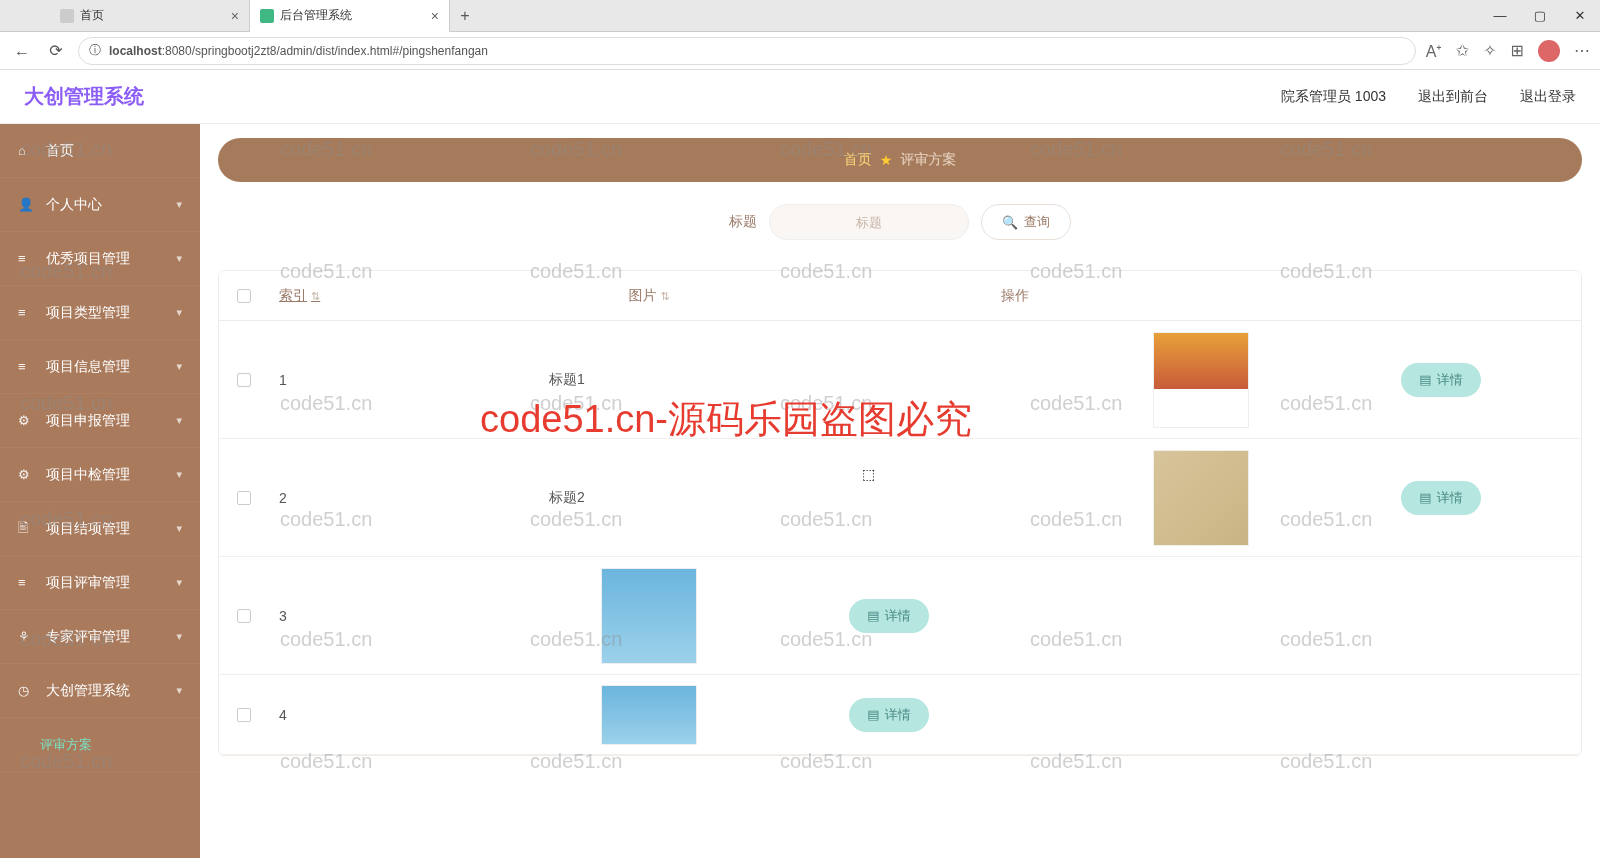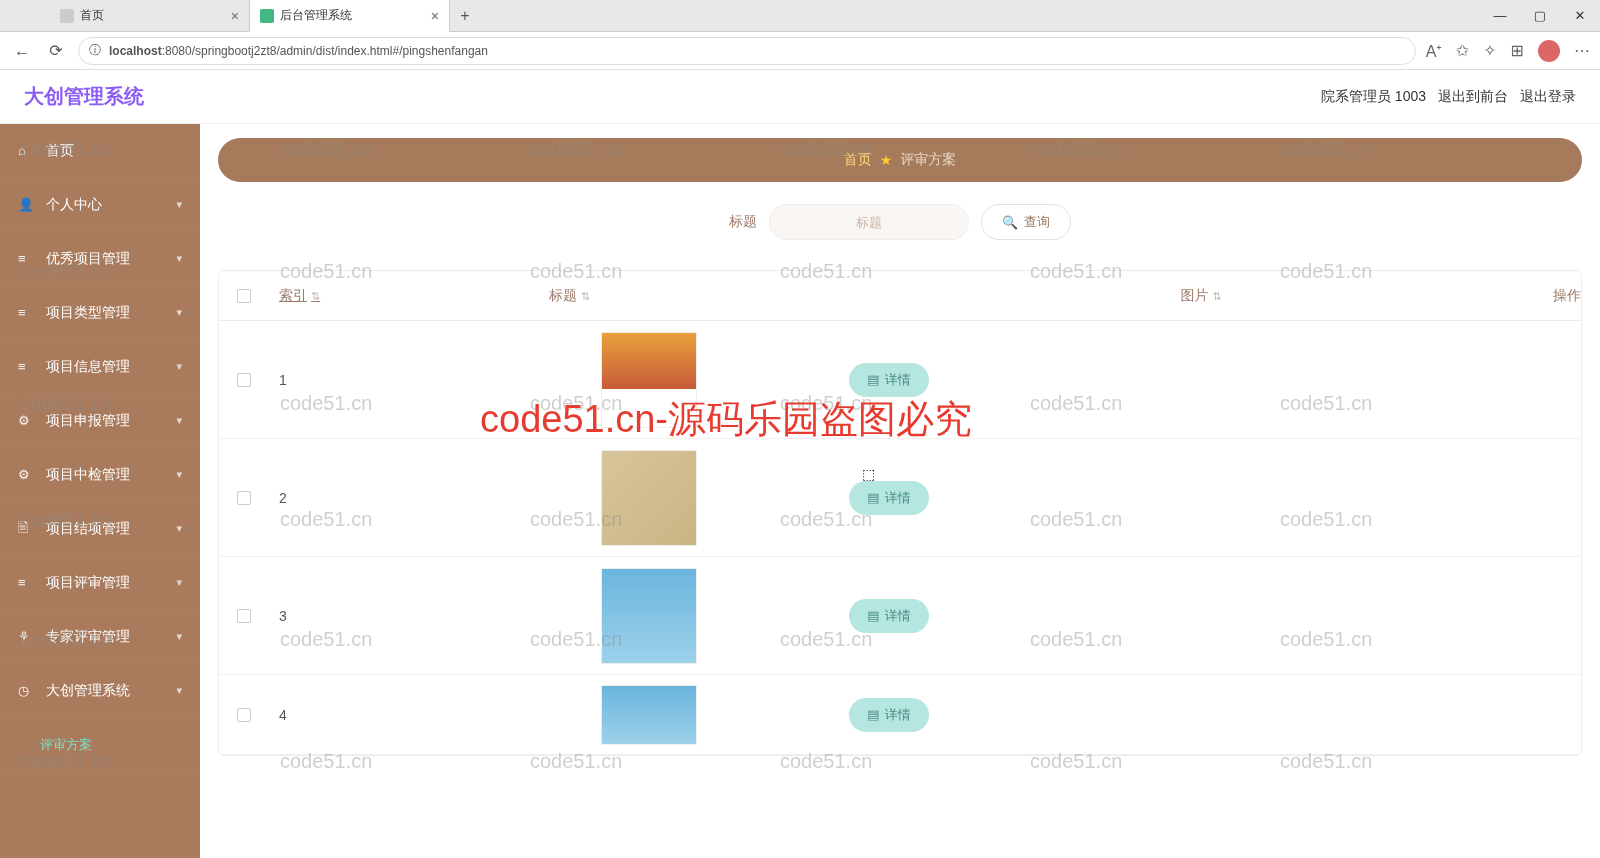--- a/index.html
+++ b/index.html
@@ -20,21 +20,21 @@
 
 .browser-bar { background:#fff; height:38px; display:flex; align-items:center; padding:0 10px; border-bottom:1px solid #ddd; gap:10px; }
 .nav-btn { width:24px; height:24px; display:flex; align-items:center; justify-content:center; color:#555; }
 .url-box { flex:1; display:flex; align-items:center; height:28px; border:1px solid #ddd; border-radius:14px; padding:0 10px; font-size:12px; color:#555; gap:8px; }
 .url-icons { display:flex; gap:14px; align-items:center; color:#666; }
 .avatar { width:22px; height:22px; border-radius:50%; background:#d66; position:relative; }
 
 
 .app-header { height:54px; background:#fff; display:flex; align-items:center; padding:0 24px; border-bottom:1px solid #eee; }
 .app-title { font-size:20px; font-weight:bold; color:#8b5cf6; }
-.header-right { margin-left:auto; display:flex; gap:12px; font-size:14px; color:#333; }
+.header-right { margin-left:auto; display:flex; gap:32px; font-size:14px; color:#333; }
 .header-right span { cursor:pointer; }
 
 
 .layout { display:flex; height:calc(858px - 32px - 38px - 54px); }
 .sidebar { width:200px; background:#a97a5c; color:#fff; overflow-y:auto; }
 .sidebar::-webkit-scrollbar{width:0}
 .side-item { height:54px; display:flex; align-items:center; padding:0 18px; font-size:14px; color:#fff; cursor:pointer; position:relative; border-bottom:1px solid rgba(255,255,255,0.05);}
 .side-item.active-parent { color:#7ce0c4; padding-left:40px; font-size:13px; }
 .side-item .ic { width:18px; margin-right:10px; opacity:.9; font-size:13px;}
 .side-item .chev { margin-left:auto; font-size:11px; opacity:.7; }
@@ -206,43 +206,44 @@
           <span>查询</span>
         </button>
     </div>
 
     <div class="table">
       <div class="thead">
         <div class="th-check">
             <span class="chk"></span>
           </div>
         <div class="th-index"><span>索引</span><span class="sort">⇅</span></div>
-        <div class="th-title"><span>标题</span><span class="sort">⇅</span></div>
         <div class="th-img"><span>图片</span><span class="sort">⇅</span></div>
         <div class="th-op"><span>操作</span></div>
       </div>
 
       <div class="trow">
         <div class="td-check">
             <span class="chk"></span>
           </div>
         <div class="td-index">1</div>
+        <div class="td-title">标题1</div>
         <div class="td-img">
             <div class="thumb i1"></div>
           </div>
         <div class="td-op"><button class="detail-btn">
               <span>▤</span>
               <span>详情</span>
             </button></div>
       </div>
       <div class="trow">
         <div class="td-check">
             <span class="chk"></span>
           </div>
         <div class="td-index">2</div>
+        <div class="td-title">标题2</div>
         <div class="td-img">
             <div class="thumb i2"></div>
           </div>
         <div class="td-op"><button class="detail-btn">
               <span>▤</span>
               <span>详情</span>
             </button></div>
       </div>
       <div class="trow">
         <div class="td-check">

